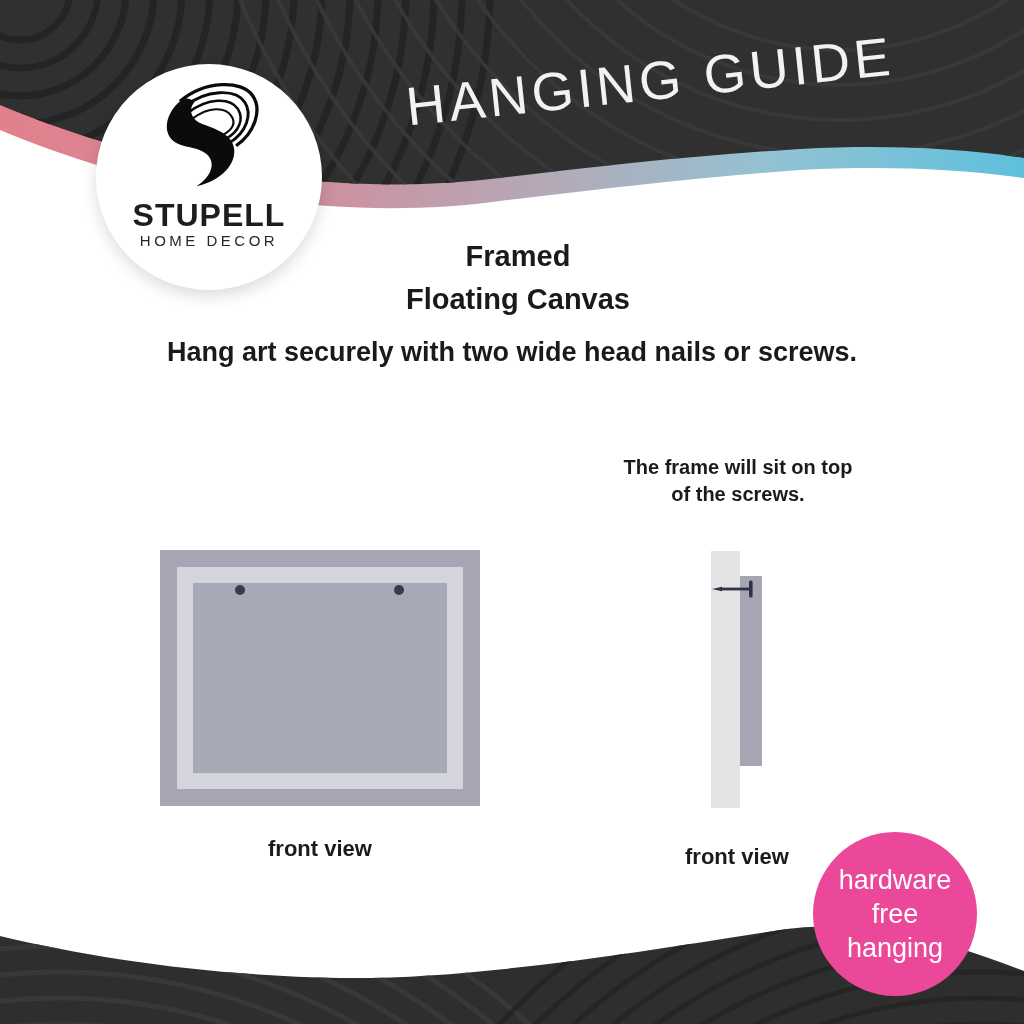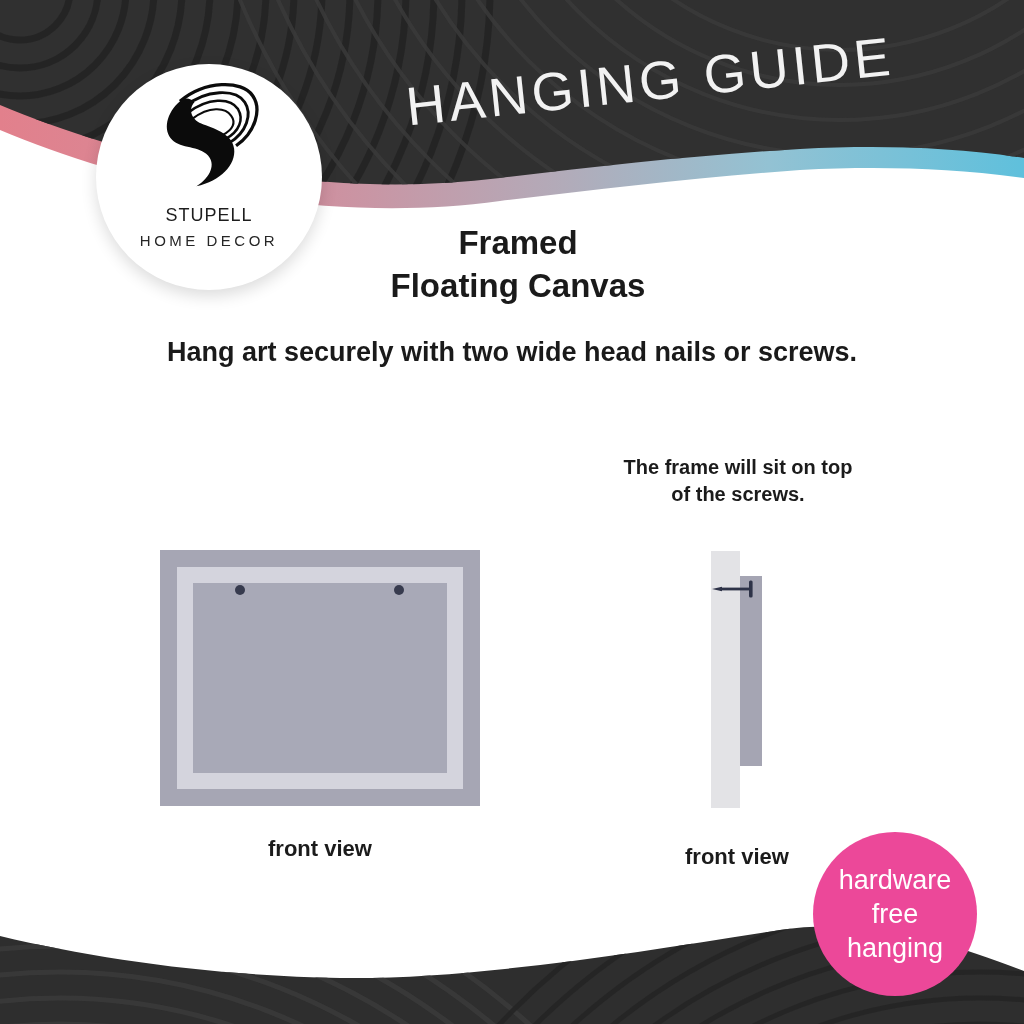--- a/index.html
+++ b/index.html
@@ -17,27 +17,27 @@
     position:absolute;left:330px;top:50px;width:640px;text-align:center;
     font-size:54px;font-weight:400;letter-spacing:4px;color:#f2f2f2;
     transform:rotate(-6deg);
   }
   .logo-circle{
     position:absolute;left:96px;top:64px;width:226px;height:226px;border-radius:50%;
     background:#ffffff;box-shadow:0 6px 16px rgba(0,0,0,0.14);
     display:flex;flex-direction:column;align-items:center;z-index:5;
   }
   .s-mark{margin-top:14px;}
-  .brand-name{font-size:18px;font-weight:400;letter-spacing:1px;color:#1d1d1d;line-height:30px;}
+  .brand-name{font-size:32px;font-weight:700;letter-spacing:1px;color:#1d1d1d;line-height:30px;}
   .brand-sub{font-size:15px;font-weight:400;letter-spacing:3.5px;color:#262626;margin-top:2px;}
 
   
   .product-title{
-    position:absolute;left:312px;top:221px;width:412px;text-align:center;
-    font-size:33px;font-weight:700;line-height:43px;color:#1a1a1a;
+    position:absolute;left:312px;top:235px;width:412px;text-align:center;
+    font-size:29px;font-weight:700;line-height:43px;color:#1a1a1a;
   }
   .tagline{
     position:absolute;left:0;top:337px;width:1024px;text-align:center;
     font-size:27px;font-weight:700;color:#1a1a1a;
   }
 
   
   .note{font-size:20px;font-weight:700;line-height:27px;text-align:center;color:#1b1b1b;}
   .note-front{left:150px;top:446px;width:352px;}
   .note-side{left:588px;top:454px;width:300px;}

